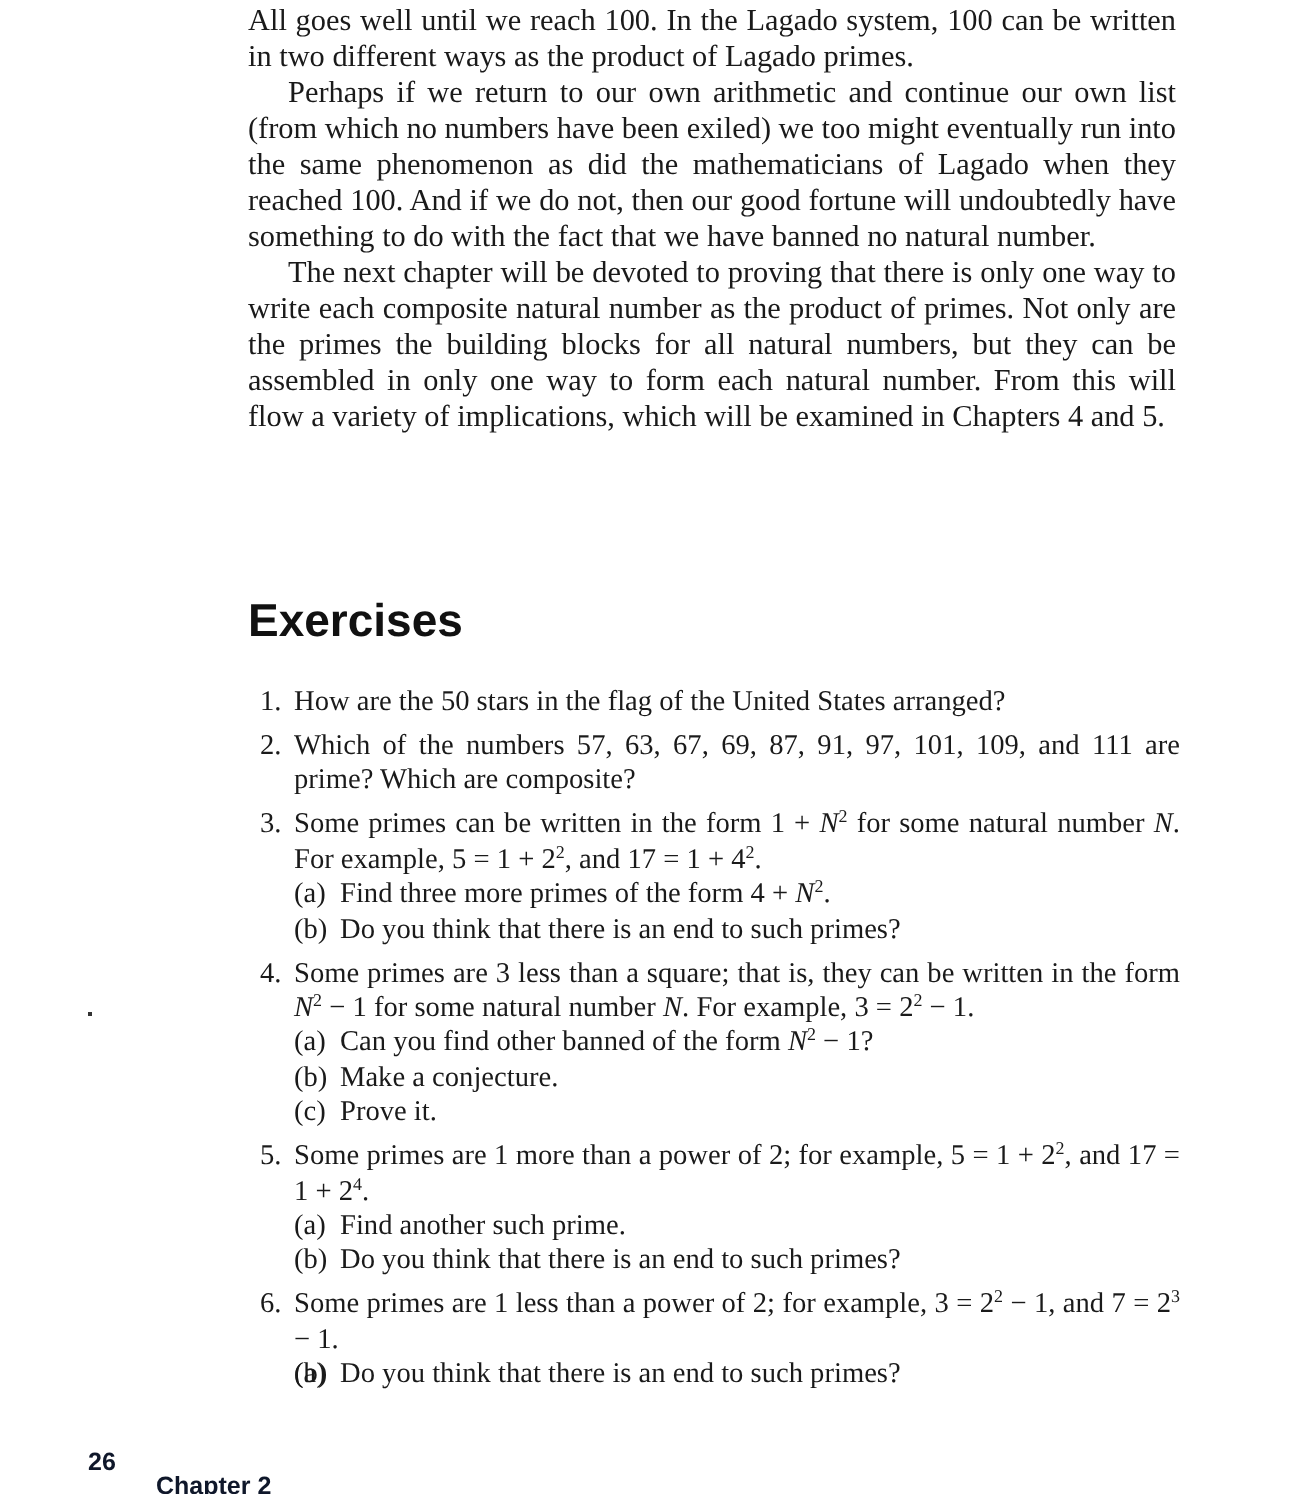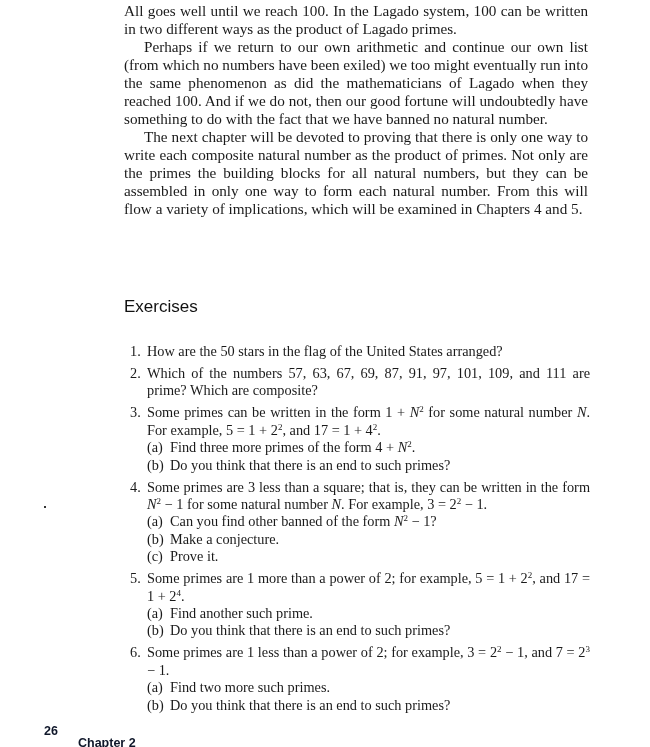--- a/index.html
+++ b/index.html
@@ -11,21 +11,21 @@
   .page { position: absolute; left: 0; top: 0; width: 650px; height: 747px; }
   .body-text {
     position: absolute; left: 124px; top: 2px; width: 464px;
     font-size: 15.2px; line-height: 18px; text-align: justify;
   }
   .body-text p { margin: 0; }
   .body-text p.indent { text-indent: 20px; }
   .heading {
     position: absolute; left: 124px; top: 297px;
     font-family: "Liberation Sans", "DejaVu Sans", sans-serif;
-    font-weight: normal; font-size: 17px; color: #111;
+    font-weight: bold; font-size: 23px; color: #111;
   }
   .exercises {
     position: absolute; left: 130px; top: 343px; width: 460px;
     font-size: 14.3px; line-height: 17.4px;
   }
   .ex { position: relative; padding-left: 17px; margin-bottom: 4.6px; text-align: justify; }
   .ex-num { position: absolute; left: 0; top: 0; }
   .sub { position: relative; padding-left: 23px; text-align: left; }
   .sub-label { position: absolute; left: 0; top: 0; }
   sup { font-size: 9px; line-height: 0; vertical-align: 5px; }
@@ -103,21 +103,20 @@
         <span class="sub-label">(b)</span>
         <span>Do you think that there is an end to such primes?</span>
       </div>
     </div>
 
     <div class="ex">
       <span class="ex-num">6.</span>
       <div><span>Some primes are 1 less than a power of 2; for example, 3 = 2</span><sup>2</sup><span> − 1, and 7 = 2</span><sup>3</sup><span> − 1.</span></div>
       <div class="sub">
         <span class="sub-label">(a)</span>
-        <span>Find two more such primes.</span>
       </div>
       <div class="sub">
         <span class="sub-label">(b)</span>
         <span>Do you think that there is an end to such primes?</span>
       </div>
     </div>
 
   </div>
 
   <div class="stray-dot"></div>

